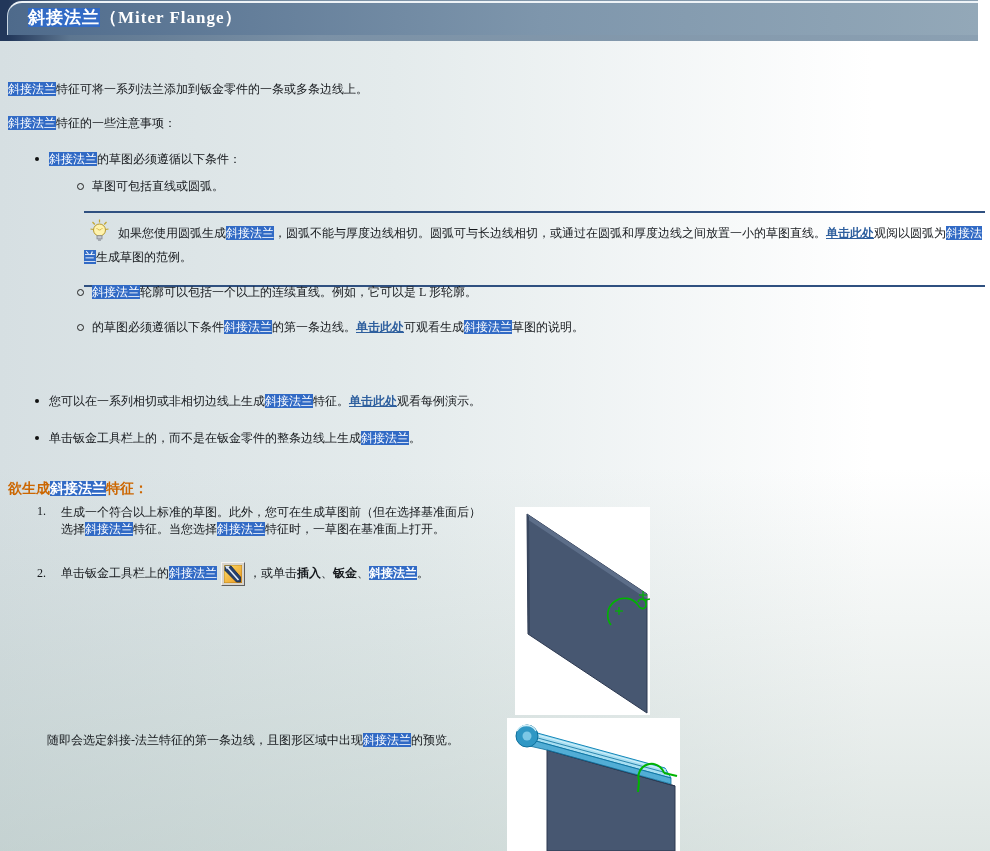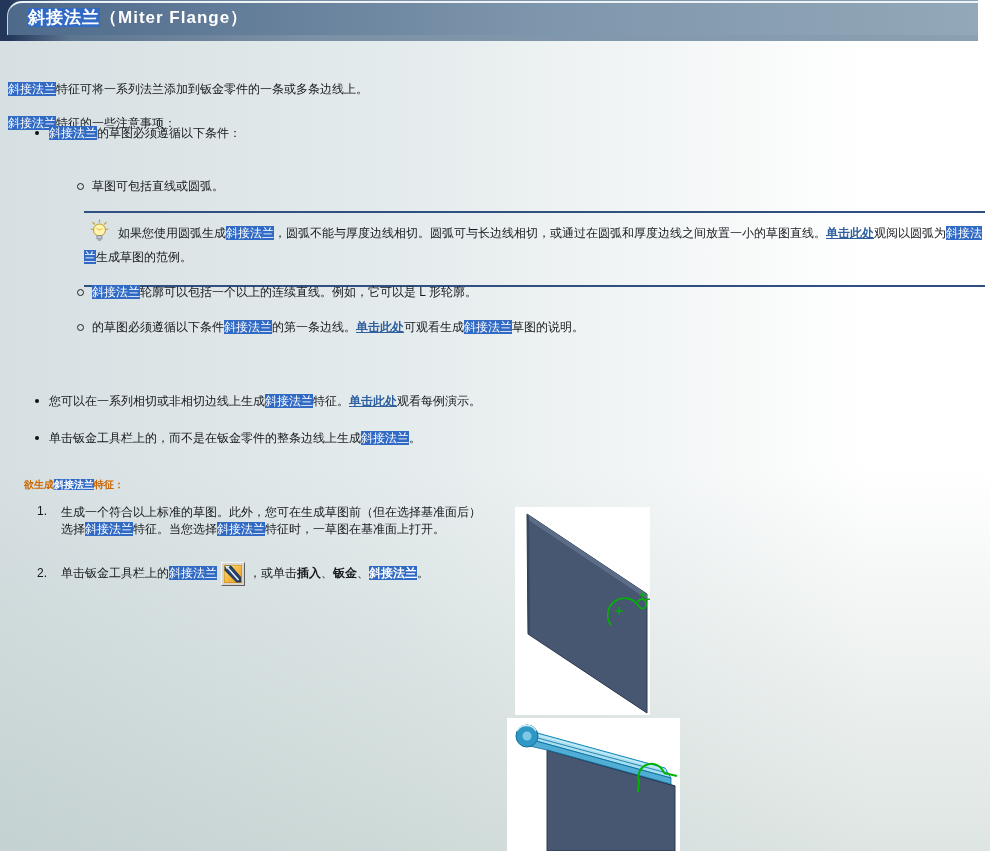--- a/index.html
+++ b/index.html
@@ -1,42 +1,42 @@
 <!DOCTYPE html>
 <html><head>
 <meta charset="utf-8">
 <style>
   html,body{margin:0;padding:0}
   .page{position:relative;width:990px;height:851px;overflow:hidden;
-    font-family:Liberation Sans, sans-serif;font-size:12px;color:#15181c;
+    font-family:Liberation Serif, serif;font-size:12px;color:#15181c;
     background-image:
       linear-gradient(to bottom, rgba(216,226,224,0) 55%, rgba(168,188,182,0.38) 100%),
       linear-gradient(to right,#d6dfe2 0%,#e4ebec 40%,#ffffff 88%);}
   
   .header-base{position:absolute;left:0;top:0;width:978px;height:41px;
     background:linear-gradient(to right,#22375a 0,#22375a 8px,#5d7690 70px,#7b91a6 320px,#8ba0b2 100%);}
   .header-bar{position:absolute;left:7px;top:1px;width:970px;height:32px;
     border-top-left-radius:15px;border-top:2px solid #eef3f7;border-left:1px solid #c9d6e2;
     background:linear-gradient(to right,#4e6a8b,#7e96ac 55%,#93a8b8);}
   .title{margin:0;padding-left:20px;line-height:30px;font-size:17px;font-weight:bold;color:#fff;letter-spacing:1px}
   
   .hl{background:#316ac5;color:#fff}
   .lnk{color:#2e5f9e;font-weight:bold;text-decoration:underline;cursor:pointer}
   .b{font-weight:bold}
   .org{color:#cc6600;font-weight:bold}
   .para{position:absolute;line-height:16px}
   #p1{left:8px;top:69px}
   #p2{left:8px;top:103px}
-  #hd{left:24px;top:467px;font-size:10px}
+  #hd{left:8px;top:467px;font-size:14px}
   
   .li{position:absolute;left:49px;line-height:16px}
   .li .mk{position:absolute;left:-14px;top:6px;width:4px;height:4px;border-radius:50%;background:#111}
   .lo{position:absolute;left:92px;line-height:16px}
   .lo .mo{position:absolute;left:-15px;top:5px;width:5px;height:5px;border-radius:50%;border:1px solid #222;background:transparent}
-  #b1{top:125px}#s1{top:178px}#s2{top:284px}#s3{top:319px}#b2{top:356px}#b3{top:393px}#b4{top:430px}
+  #b1{top:151px}#s1{top:178px}#s2{top:284px}#s3{top:319px}#b2{top:356px}#b3{top:393px}#b4{top:430px}
   
   #note{position:absolute;left:84px;top:211px;width:899px;
     border-top:2px solid #2f5080;border-bottom:2px solid #2f5080;
     padding:6px 2px 19px 0;line-height:17px}
   .bulb{display:inline-block;vertical-align:-7px;margin:0 9px 0 6px}
   
   .step{position:absolute;left:37px;display:flex}
   .num{flex:0 0 17px;width:17px;margin-right:7px}
   .stx{line-height:17px}
   #st1{top:504px}
@@ -129,20 +129,21 @@
       <line x1="130" y1="93" x2="135" y2="92"></line>
     </g>
     <g stroke="#00b400" stroke-width="1.2">
       <line x1="100" y1="104" x2="108" y2="104"></line>
           <line x1="104" y1="100" x2="104" y2="108"></line>
       <line x1="124" y1="88" x2="132" y2="88"></line>
           <line x1="128" y1="84" x2="128" y2="92"></line>
     </g>
   </svg></div>
 
+  <p id="res"><span>随即会选定斜接-法兰特征的第一条边线，且图形区域中出现</span><span class="hl">斜接法兰</span><span>的预览。</span></p>
 
   <div id="img2"><svg width="173" height="133" viewBox="0 0 173 133">
     <rect x="0" y="0" width="173" height="133" fill="#ffffff"></rect>
     <polygon points="40,32 168,68 168,133 40,133" fill="#475771" stroke="#2c3850" stroke-width="1"></polygon>
     <line x1="40" y1="32" x2="168" y2="68" stroke="#2c3850" stroke-width="1.2"></line>
 
     <polygon points="12,10 158,50 164,60 18,20" fill="#a8dff2" stroke="#1286b8" stroke-width="1"></polygon>
     <polygon points="18,20 164,60 164,66 40,32 18,27" fill="#3aa2cf" fill-opacity="0.88" stroke="#0d6f9c" stroke-width="0.8"></polygon>
     <line x1="16" y1="16" x2="160" y2="55" stroke="#0d6f9c" stroke-width="0.8"></line>
     <line x1="14" y1="12.5" x2="159" y2="52" stroke="#d5f0fa" stroke-width="0.9"></line>

